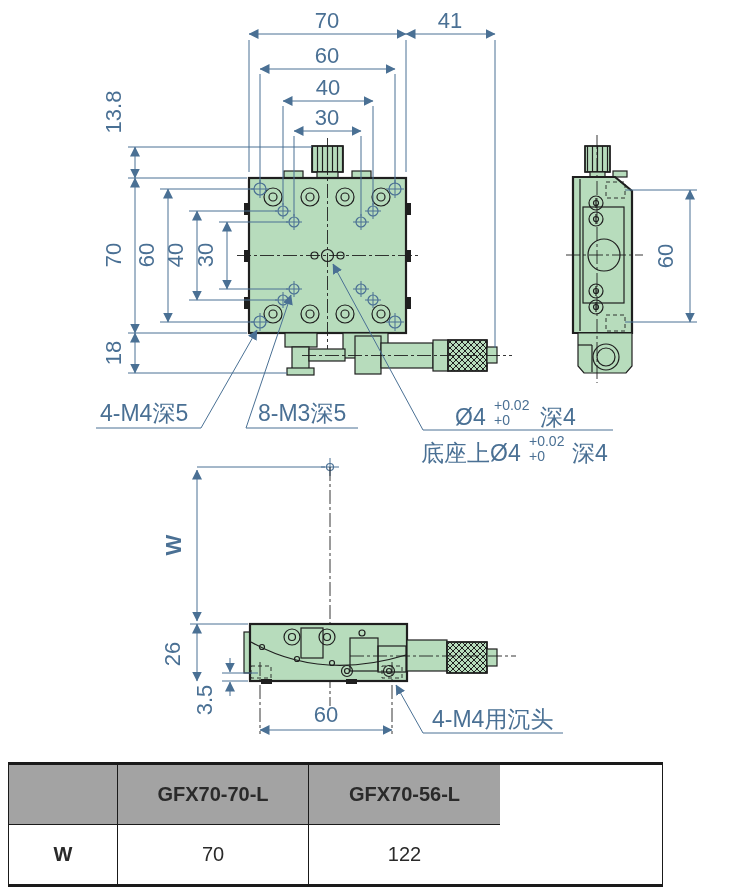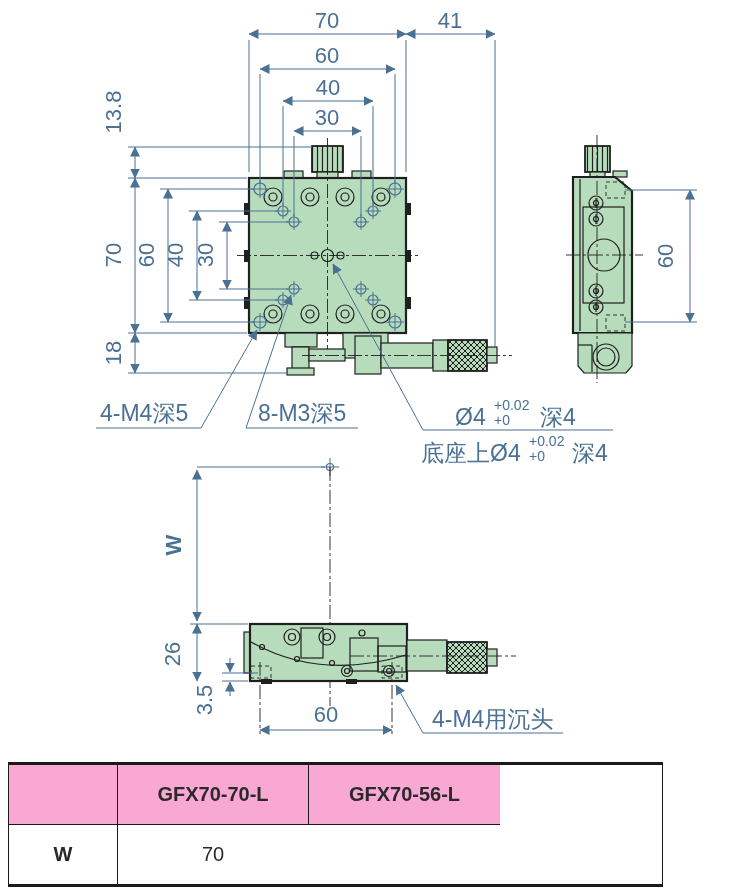--- a/index.html
+++ b/index.html
@@ -21,21 +21,21 @@
   .blue-hole{fill:none;stroke:#4a7094;stroke-width:1.2;}
   
   .spec-table{position:absolute;left:8px;top:762px;width:655px;
       border:1.5px solid #1a1a1a;border-top:3.5px solid #1a1a1a;border-bottom:3.5px solid #1a1a1a;
       box-sizing:border-box;}
   .tbl-row{display:grid;grid-template-columns:108px 191px 192px 1fr;}
   .tbl-cell{display:flex;align-items:center;justify-content:center;
       font-family:"Liberation Sans",sans-serif;font-size:20px;color:#2a2a2a;
       box-sizing:border-box;height:59px;background:#fff;border-left:1.5px solid #1a1a1a;}
   .tbl-cell:first-child{border-left:none;}
-  .tbl-head .tbl-cell{background:#f9a8d4;font-weight:bold;border-bottom:1.5px solid #1a1a1a;height:60px;}
+  .tbl-head .tbl-cell{background:#a3a3a3;font-weight:bold;border-bottom:1.5px solid #1a1a1a;height:60px;}
   .tbl-bold{font-weight:bold;}
 </style>
 </head>
 <body>
 
 <div class="page">
 <svg width="746" height="762" viewBox="0 0 746 762">
   <defs>
     <marker id="arr" viewBox="0 0 10 10" refX="9.5" refY="5" markerWidth="10" markerHeight="10" orient="auto-start-reverse">
       <path d="M0,0 L10,5 L0,10 Z" fill="#4a7094"></path>
@@ -353,15 +353,16 @@
 
   <div class="spec-table">
     <div class="tbl-row tbl-head">
       <div class="tbl-cell"></div>
       <div class="tbl-cell">GFX70-70-L</div>
       <div class="tbl-cell">GFX70-56-L</div>
     </div>
     <div class="tbl-row">
       <div class="tbl-cell tbl-bold">W</div>
       <div class="tbl-cell">70</div>
+      <div class="tbl-cell">122</div>
     </div>
   </div>
 </div>
 
 </body></html>

